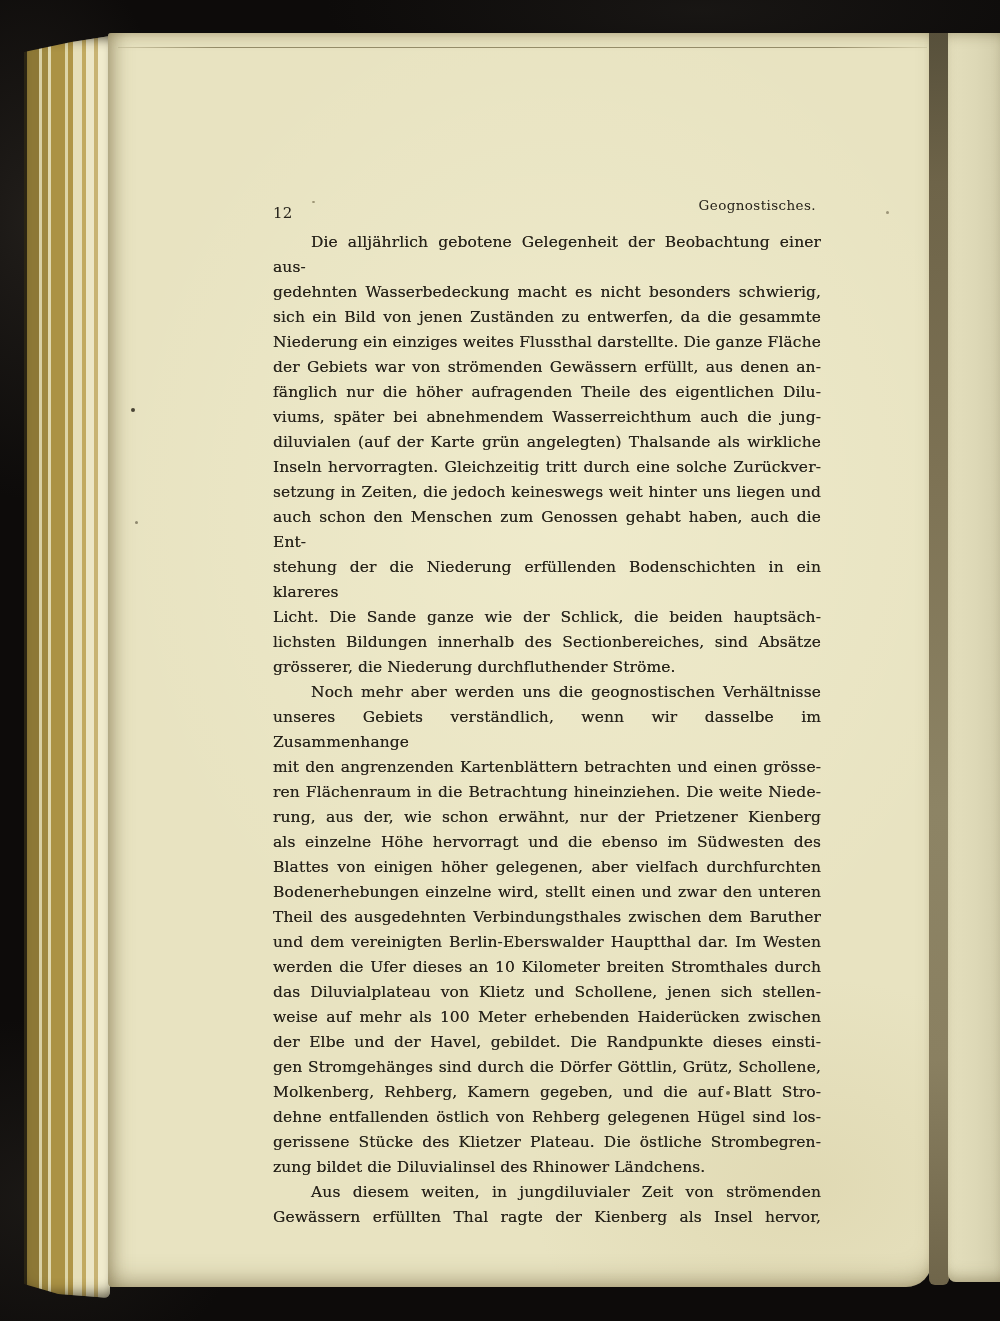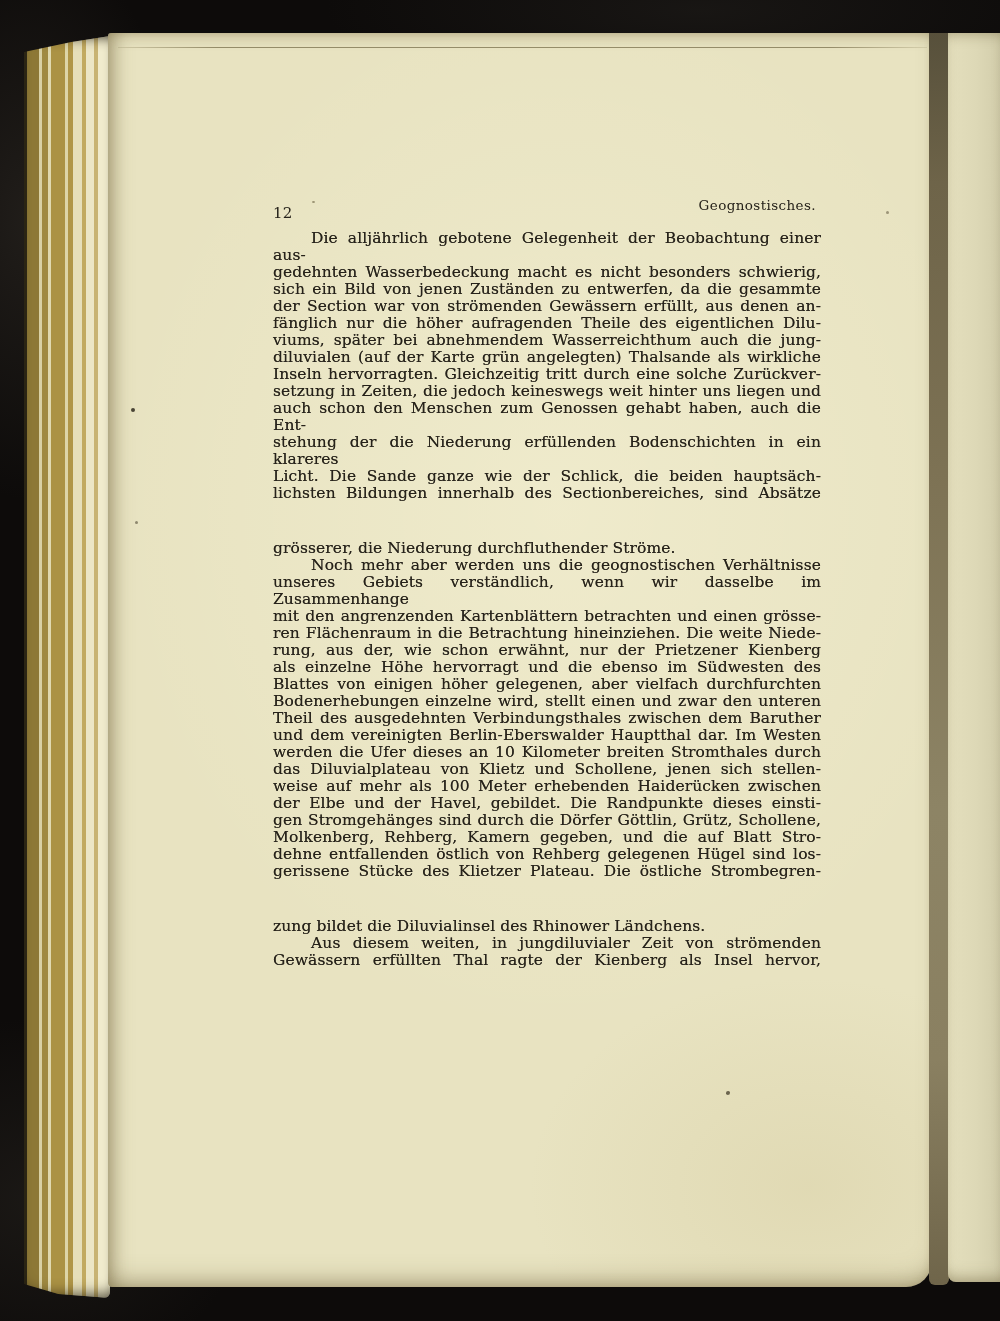--- a/index.html
+++ b/index.html
@@ -64,25 +64,25 @@
     border-radius:0 0 0 8px;
     box-shadow:inset 0 -12px 16px -10px rgba(100,88,50,.55), inset 0 10px 14px -10px rgba(100,88,50,.5);
   }
   
   .text-block{
     position:absolute;left:273px;top:196px;width:548px;color:#26221a;
   }
   .running-header{position:relative;height:34px;font-size:15px;letter-spacing:.3px;}
   .page-number{position:absolute;left:0;top:8px;}
   .running-title{position:absolute;left:0;right:5px;top:1px;text-align:right;font-size:13.5px;letter-spacing:.4px;}
-  .body-text{font-size:15.5px;line-height:17px;letter-spacing:.1px;}
+  .body-text{font-size:15.5px;line-height:25px;letter-spacing:.1px;}
   .line{text-align:justify;text-align-last:justify;white-space:normal;
         text-shadow:0 0 .4px rgba(38,34,26,.7);}
   .line.indent{text-indent:38px;}
-  .line.short{text-align-last:left;margin-top:38px;}
+  .line.short{text-align-last:left;}
   
   .speck{position:absolute;border-radius:50%;}
   .speck.s1{left:131px;top:408px;width:4px;height:4px;background:rgba(45,40,28,.85);}
   .speck.s2{left:135px;top:521px;width:3px;height:3px;background:rgba(70,62,42,.55);}
   .speck.s3{left:726px;top:1091px;width:4px;height:4px;background:rgba(55,48,32,.7);border-radius:50% 40% 55% 45%;}
   .speck.s4{left:886px;top:211px;width:3px;height:3px;background:rgba(80,70,45,.5);}
   .speck.s5{left:312px;top:201px;width:3px;height:2px;background:rgba(90,80,50,.55);}
 </style>
 </head>
 <body>
@@ -98,21 +98,22 @@
 
 <div class="text-block">
   <div class="running-header">
     <span class="page-number">12</span>
     <span class="running-title">Geognostisches.</span>
   </div>
   <div class="body-text">
       <div class="line indent">Die alljährlich gebotene Gelegenheit der Beobachtung einer aus-</div>
       <div class="line">gedehnten Wasserbedeckung macht es nicht besonders schwierig,</div>
       <div class="line">sich ein Bild von jenen Zuständen zu entwerfen, da die gesammte</div>
-      <div class="line">der Section war von strömenden Gewässern erfüllt, aus denen an-</div>
+      <div class="line">Niederung ein einziges weites Flussthal darstellte. Die ganze Fläche</div>
+      <div class="line">der Gebiets war von strömenden Gewässern erfüllt, aus denen an-</div>
       <div class="line">fänglich nur die höher aufragenden Theile des eigentlichen Dilu-</div>
       <div class="line">viums, später bei abnehmendem Wasserreichthum auch die jung-</div>
       <div class="line">diluvialen (auf der Karte grün angelegten) Thalsande als wirkliche</div>
       <div class="line">Inseln hervorragten. Gleichzeitig tritt durch eine solche Zurückver-</div>
       <div class="line">setzung in Zeiten, die jedoch keineswegs weit hinter uns liegen und</div>
       <div class="line">auch schon den Menschen zum Genossen gehabt haben, auch die Ent-</div>
       <div class="line">stehung der die Niederung erfüllenden Bodenschichten in ein klareres</div>
       <div class="line">Licht. Die Sande ganze wie der Schlick, die beiden hauptsäch-</div>
       <div class="line">lichsten Bildungen innerhalb des Sectionbereiches, sind Absätze</div>
       <div class="line short">grösserer, die Niederung durchfluthender Ströme.</div>

